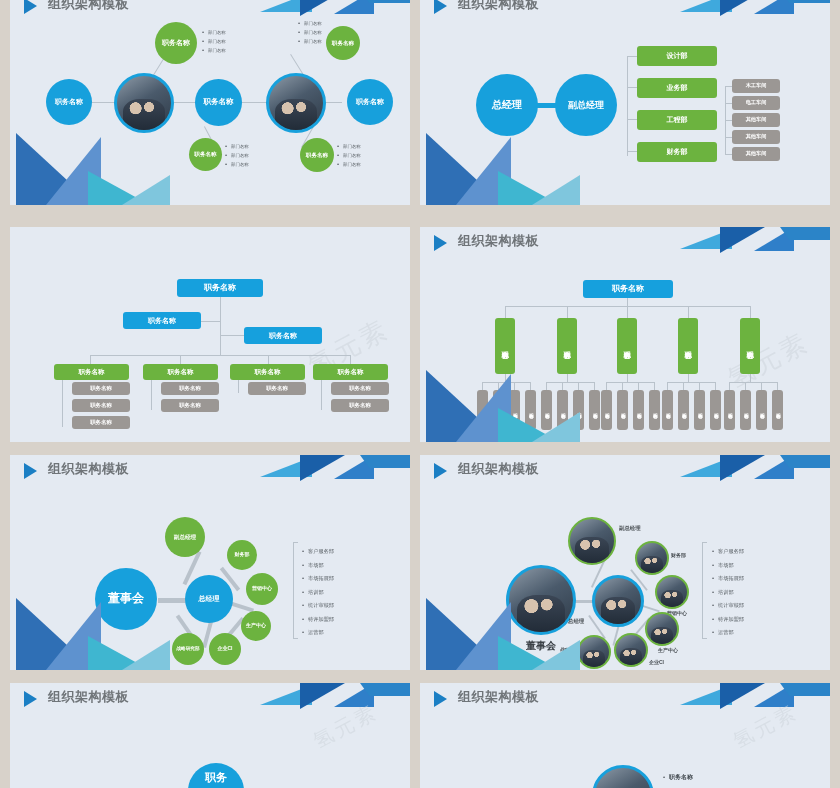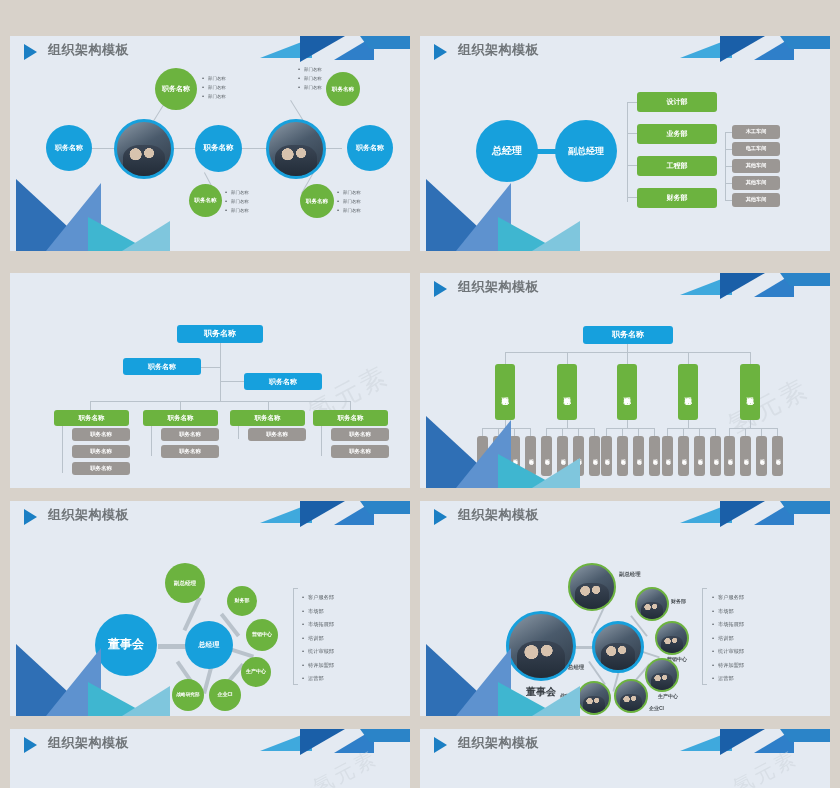--- a/index.html
+++ b/index.html
@@ -1,18 +1,18 @@
 <!DOCTYPE html>
 <html><head>
 <meta charset="utf-8">
 <style>
   html,body{margin:0;padding:0;background:#d8d2ca;}
   body{width:840px;height:788px;overflow:hidden;
        font-family:"Liberation Sans","DejaVu Sans",sans-serif;}
-  .grid{position:relative;width:840px;height:590px;margin-top:46px;}
+  .grid{position:relative;width:840px;height:590px;}
   .slide{position:absolute;background:#e4eaf2;overflow:hidden;}
   .slide.s1{left:10px;top:-10px;width:400px;height:215px;}
   .slide.s2{left:420px;top:-10px;width:410px;height:215px;}
   .slide.s3{left:10px;top:227px;width:400px;height:215px;}
   .slide.s4{left:420px;top:227px;width:410px;height:215px;}
   .slide.s5{left:10px;top:455px;width:400px;height:215px;}
   .slide.s6{left:420px;top:455px;width:410px;height:215px;}
   .slide.s7{left:10px;top:683px;width:400px;height:110px;}
   .slide.s8{left:420px;top:683px;width:410px;height:110px;}
 

